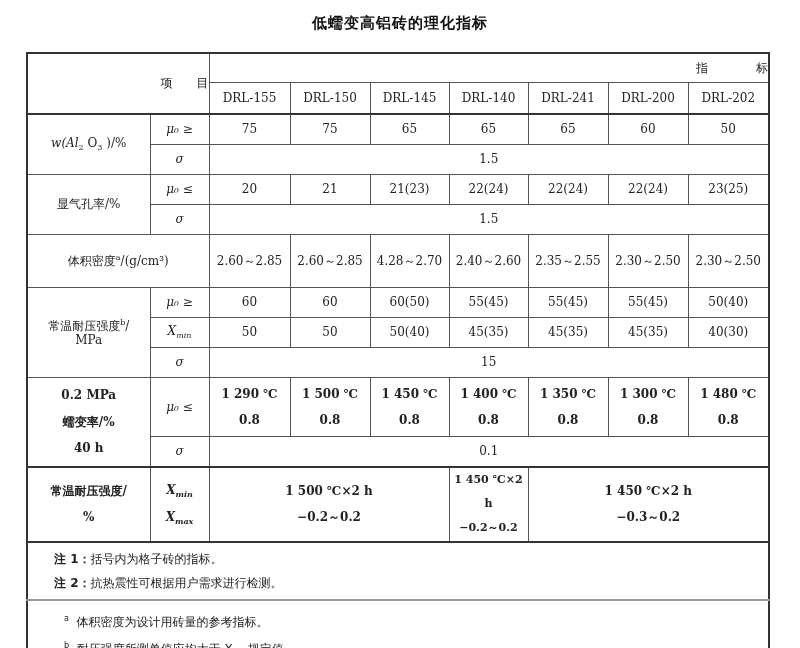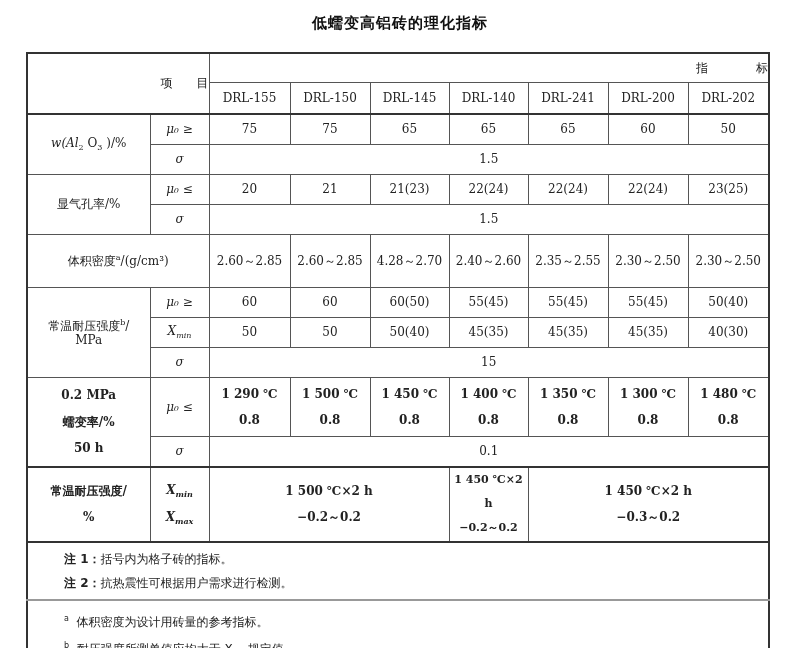--- a/index.html
+++ b/index.html
@@ -9,21 +9,21 @@
   td{border:1px solid #555;text-align:center;vertical-align:middle;padding:0;line-height:1.2;}
   .outer{border:2px solid #333;}
   tr.h1 td{height:28px;text-align:right;}
   tr.h2 td{height:30px;}
   tr.r td{height:29px;}
   tr.big td{height:52px;}
   tr.two td{height:58px;}
   .sub{font-style:italic;font-size:12px;}
   .cell-lines{line-height:2.2;font-weight:bold;}
   sub,sup{font-size:8px;}
-  .notes td{text-align:left;padding:4px 0 4px 36px;font-family:"DejaVu Sans",sans-serif;font-size:12px;line-height:24px;}
+  .notes td{text-align:left;padding:4px 0 4px 26px;font-family:"DejaVu Sans",sans-serif;font-size:12px;line-height:24px;}
   .notes .lbl{font-weight:bold;}
   .foot td{text-align:left;padding:6px 0 6px 36px;font-family:"DejaVu Sans",sans-serif;font-size:12px;line-height:24px;border-top:2px solid #999;}
   .thick-top td{border-top:2px solid #333;}
 </style>
 </head>
 <body>
 
 <div class="title">低蠕变高铝砖的理化指标</div>
 
 <table class="outer">
@@ -117,21 +117,21 @@
     <td>45(35)</td>
     <td>45(35)</td>
     <td>40(30)</td>
   </tr>
   <tr class="r">
     <td class="sub">σ</td>
     <td colspan="7">15</td>
   </tr>
 
   <tr class="two">
-    <td rowspan="2" class="cell-lines"><span>0.2 MPa</span><br><span>蠕变率/%</span><br><span>50 h</span></td>
+    <td rowspan="2" class="cell-lines"><span>0.2 MPa</span><br><span>蠕变率/%</span><br><span>40 h</span></td>
     <td class="sub">μ₀ ≤</td>
     <td class="cell-lines"><span>1 290 ℃</span><br><span>0.8</span></td>
     <td class="cell-lines"><span>1 500 ℃</span><br><span>0.8</span></td>
     <td class="cell-lines"><span>1 450 ℃</span><br><span>0.8</span></td>
     <td class="cell-lines"><span>1 400 ℃</span><br><span>0.8</span></td>
     <td class="cell-lines"><span>1 350 ℃</span><br><span>0.8</span></td>
     <td class="cell-lines"><span>1 300 ℃</span><br><span>0.8</span></td>
     <td class="cell-lines"><span>1 480 ℃</span><br><span>0.8</span></td>
   </tr>
   <tr class="r">

